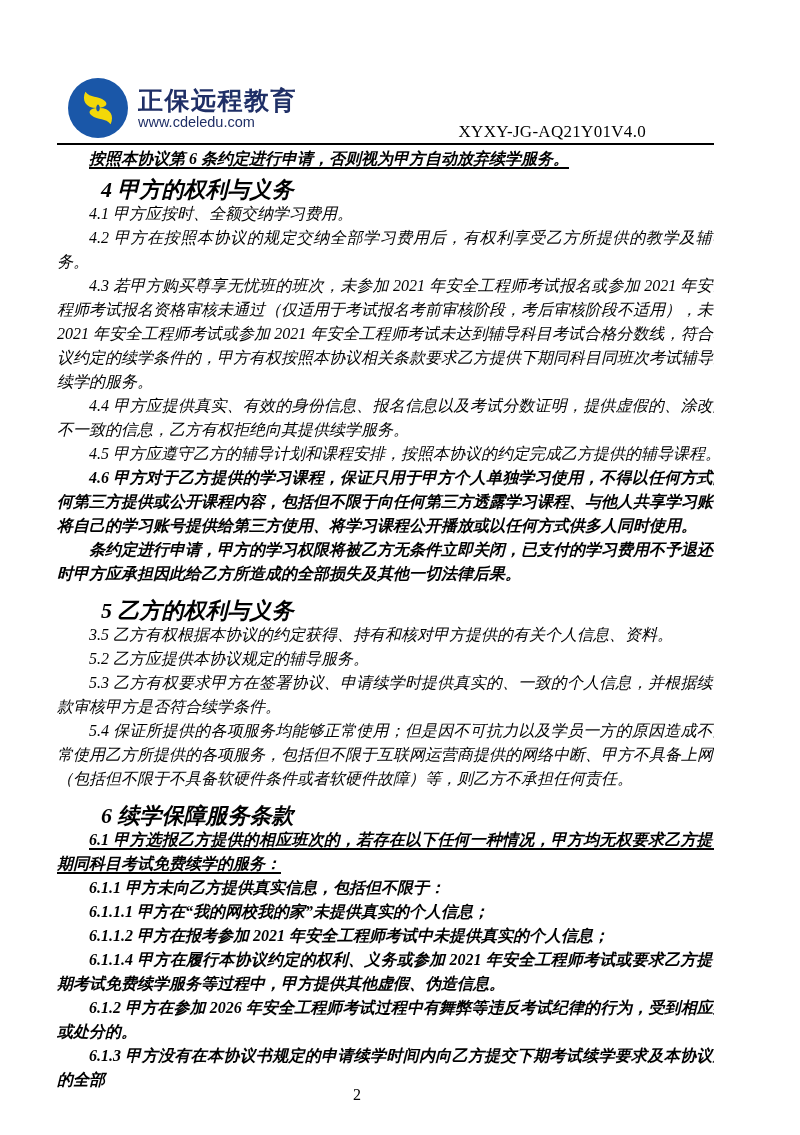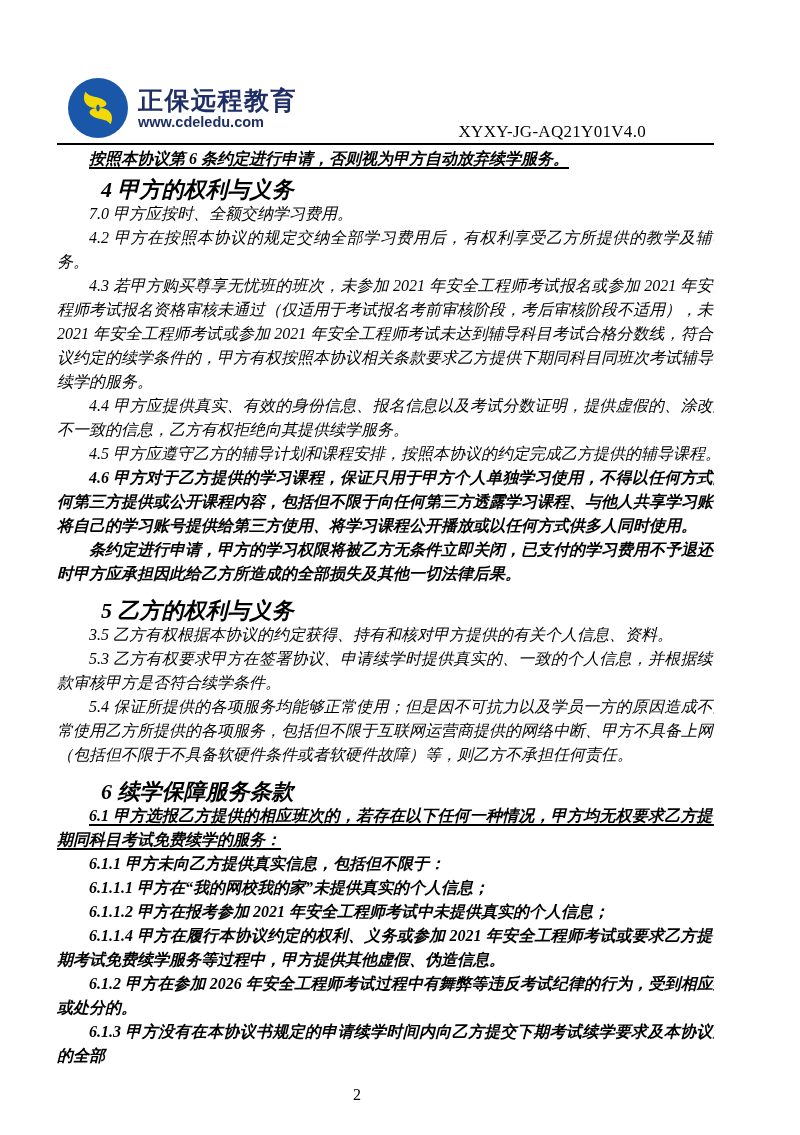--- a/index.html
+++ b/index.html
@@ -17,21 +17,21 @@
   .logo-block { position:absolute; left:68px; top:36px; display:flex; align-items:center; }
   .logo-mark { width:60px; height:60px; flex:0 0 auto; }
   .brand-text { margin-left:10px; }
   .brand-name {
     font-family:"Liberation Sans","DejaVu Sans",sans-serif;
     font-weight:bold; font-size:25px; line-height:28px;
     color:#1f2f66; letter-spacing:1.5px;
   }
   .brand-url {
     font-family:"Liberation Sans","DejaVu Sans",sans-serif;
-    font-weight:bold; font-size:14.5px; line-height:17px;
+    font-weight:normal; font-size:14.5px; line-height:17px;
     color:#1f2f66;
   }
   .doc-code { position:absolute; right:68px; top:80px; font-size:17px; letter-spacing:0.3px; }
   .header-rule { position:absolute; left:57px; top:101px; width:688px; height:2px; background:#000; }
 
   
   .doc-body {
     position:absolute; left:57px; top:105px; width:688px;
     font-size:16px; line-height:24px; text-align:justify;font-style:italic;
   }
@@ -67,29 +67,30 @@
       <div class="brand-name">正保远程教育</div>
       <div class="brand-url">www.cdeledu.com</div>
     </div>
   </div>
   <div class="doc-code">XYXY-JG-AQ21Y01V4.0</div>
   <div class="header-rule"></div>
 
   <div class="doc-body">
     <p class="intro">按照本协议第 6 条约定进行申请，否则视为甲方自动放弃续学服务。</p>
     <p class="heading heading-first">4 甲方的权利与义务</p>
-    <p>7.0 甲方应按时、全额交纳学习费用。</p>
+    <p>4.1 甲方应按时、全额交纳学习费用。</p>
     <p>4.2 甲方在按照本协议的规定交纳全部学习费用后，有权利享受乙方所提供的教学及辅导服务。</p>
     <p>4.3 若甲方购买尊享无忧班的班次，未参加 2021 年安全工程师考试报名或参加 2021 年安全工程师考试报名资格审核未通过（仅适用于考试报名考前审核阶段，考后审核阶段不适用），未参加 2021 年安全工程师考试或参加 2021 年安全工程师考试未达到辅导科目考试合格分数线，符合本协议约定的续学条件的，甲方有权按照本协议相关条款要求乙方提供下期同科目同班次考试辅导免费续学的服务。</p>
     <p>4.4 甲方应提供真实、有效的身份信息、报名信息以及考试分数证明，提供虚假的、涂改的、不一致的信息，乙方有权拒绝向其提供续学服务。</p>
     <p>4.5 甲方应遵守乙方的辅导计划和课程安排，按照本协议的约定完成乙方提供的辅导课程。</p>
     <p class="bold">4.6 甲方对于乙方提供的学习课程，保证只用于甲方个人单独学习使用，不得以任何方式向任何第三方提供或公开课程内容，包括但不限于向任何第三方透露学习课程、与他人共享学习账号、将自己的学习账号提供给第三方使用、将学习课程公开播放或以任何方式供多人同时使用。</p>
     <p class="bold">条约定进行申请，甲方的学习权限将被乙方无条件立即关闭，已支付的学习费用不予退还，同时甲方应承担因此给乙方所造成的全部损失及其他一切法律后果。</p>
     <p class="heading">5 乙方的权利与义务</p>
     <p>3.5 乙方有权根据本协议的约定获得、持有和核对甲方提供的有关个人信息、资料。</p>
+    <p>5.2 乙方应提供本协议规定的辅导服务。</p>
     <p>5.3 乙方有权要求甲方在签署协议、申请续学时提供真实的、一致的个人信息，并根据续学条款审核甲方是否符合续学条件。</p>
     <p>5.4 保证所提供的各项服务均能够正常使用；但是因不可抗力以及学员一方的原因造成不能正常使用乙方所提供的各项服务，包括但不限于互联网运营商提供的网络中断、甲方不具备上网条件（包括但不限于不具备软硬件条件或者软硬件故障）等，则乙方不承担任何责任。</p>
     <p class="heading">6 续学保障服务条款</p>
     <p class="bold-underline">6.1 甲方选报乙方提供的相应班次的，若存在以下任何一种情况，甲方均无权要求乙方提供下期同科目考试免费续学的服务：</p>
     <p class="bold">6.1.1 甲方未向乙方提供真实信息，包括但不限于：</p>
     <p class="bold">6.1.1.1 甲方在“我的网校我的家”未提供真实的个人信息；</p>
     <p class="bold">6.1.1.2 甲方在报考参加 2021 年安全工程师考试中未提供真实的个人信息；</p>
     <p class="bold">6.1.1.4 甲方在履行本协议约定的权利、义务或参加 2021 年安全工程师考试或要求乙方提供下期考试免费续学服务等过程中，甲方提供其他虚假、伪造信息。</p>
     <p class="bold">6.1.2 甲方在参加 2026 年安全工程师考试过程中有舞弊等违反考试纪律的行为，受到相应处理或处分的。</p>
     <p class="bold">6.1.3 甲方没有在本协议书规定的申请续学时间内向乙方提交下期考试续学要求及本协议规定的全部</p>

